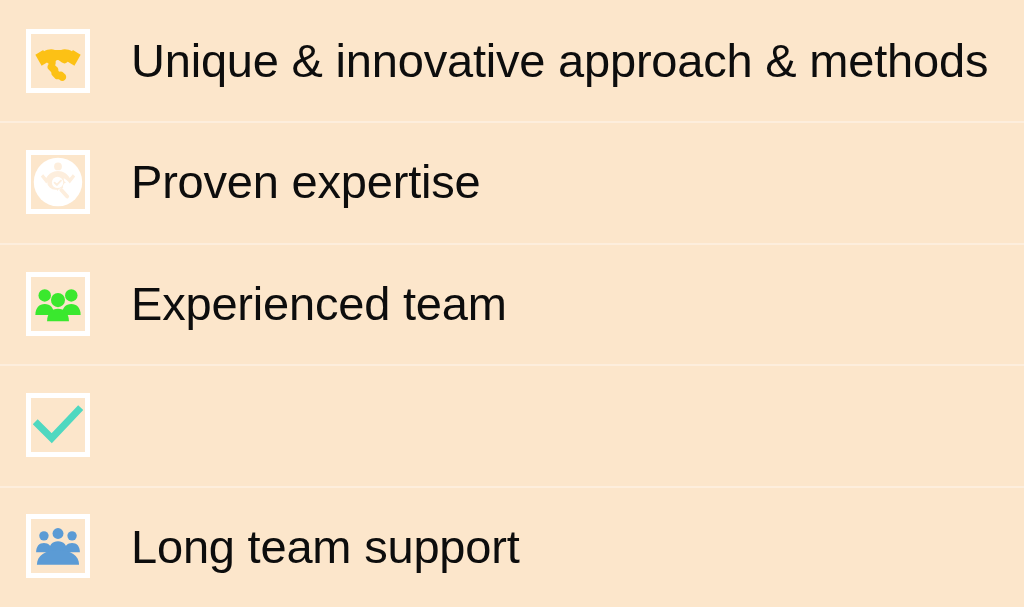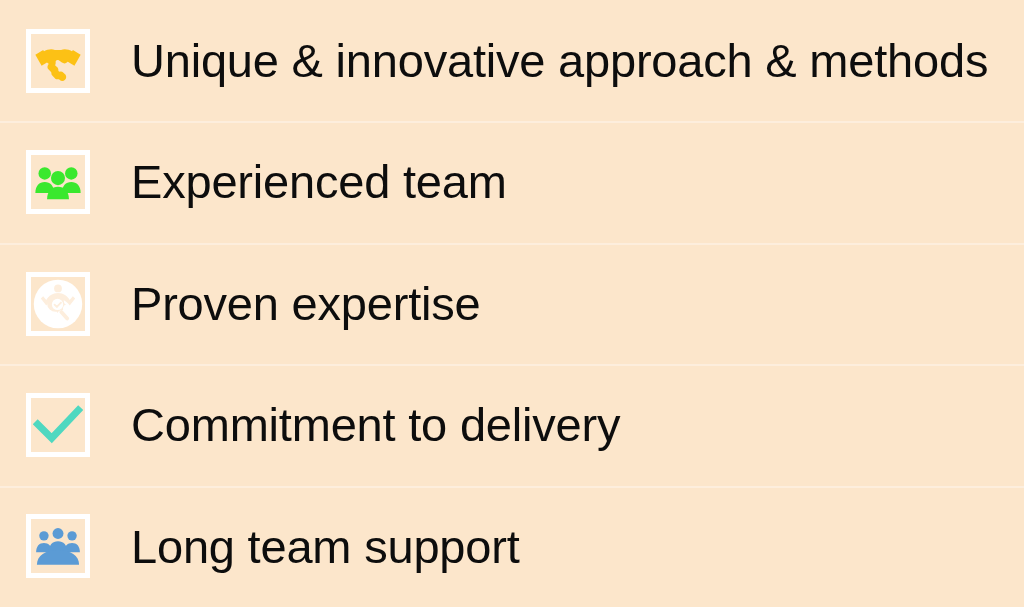--- a/index.html
+++ b/index.html
@@ -96,36 +96,20 @@
                    C39 58 36 58 34 56 L32 54 C30 52 30 49 32 47 Z"></path>
         </g>
       </svg>
     </div>
     <div class="row-label">Unique &amp; innovative approach &amp; methods</div>
   </div>
 
   <div class="band">
     <div class="icon-box">
       <svg viewBox="0 0 64 64" aria-hidden="true">
-        <g fill="#3ae82e">
-          <circle cx="15" cy="21" r="8"></circle>
-          <path d="M3 46 C3 37 8 32 15 32 C22 32 27 37 27 46 Z"></path>
-          <circle cx="49" cy="21" r="8"></circle>
-          <path d="M37 46 C37 37 42 32 49 32 C56 32 61 37 61 46 Z"></path>
-          <circle cx="32" cy="27" r="9"></circle>
-          <path d="M18 54 C18 44 24 38 32 38 C40 38 46 44 46 54 Z"></path>
-        </g>
-      </svg>
-    </div>
-    <div class="row-label">Experienced team</div>
-  </div>
-
-  <div class="band">
-    <div class="icon-box">
-      <svg viewBox="0 0 64 64" aria-hidden="true">
         <circle cx="32" cy="32" r="31" fill="#ffffff"></circle>
         <g fill="#fdeedd">
           <circle cx="32" cy="12" r="5"></circle>
           <path d="M32 18 C25 18 20 22 17 27 L13 22 L10 25 L17 34 C19 31 22 28 26 27
                    L26 34 L38 34 L38 27 C42 28 45 31 47 34 L54 25 L51 22 L47 27
                    C44 22 39 18 32 18 Z"></path>
           <path d="M29 31 m-11 0 a11 11 0 1 0 22 0 a11 11 0 1 0 -22 0 Z"></path>
         </g>
         <g fill="#fdeedd">
           <path d="M29 26 l2.4 -4.2 l2.4 4.2 l4.8 -0.6 l-0.6 4.8 l4.2 2.4 l-4.2 2.4
@@ -136,24 +120,39 @@
         <circle cx="31.4" cy="32.6" r="7.2" fill="#ffffff"></circle>
         <path d="M27.6 32.8 l2.9 3 l5.3 -5.6" fill="none" stroke="#fdeedd" stroke-width="2.4" stroke-linecap="round" stroke-linejoin="round"></path>
       </svg>
     </div>
     <div class="row-label">Proven expertise</div>
   </div>
 
   <div class="band">
     <div class="icon-box">
       <svg viewBox="0 0 64 64" aria-hidden="true">
+        <g fill="#3ae82e">
+          <circle cx="15" cy="21" r="8"></circle>
+          <path d="M3 46 C3 37 8 32 15 32 C22 32 27 37 27 46 Z"></path>
+          <circle cx="49" cy="21" r="8"></circle>
+          <path d="M37 46 C37 37 42 32 49 32 C56 32 61 37 61 46 Z"></path>
+          <circle cx="32" cy="27" r="9"></circle>
+          <path d="M18 54 C18 44 24 38 32 38 C40 38 46 44 46 54 Z"></path>
+        </g>
+      </svg>
+    </div>
+    <div class="row-label">Experienced team</div>
+  </div>
+
+  <div class="band">
+    <div class="icon-box">
+      <svg viewBox="0 0 64 64" aria-hidden="true">
         <path d="M6 31 L24 49 L58 13" fill="none" stroke="#4fd8c0" stroke-width="9" stroke-linecap="square" stroke-linejoin="miter"></path>
       </svg>
     </div>
-    <div class="row-label">Commitment to delivery</div>
   </div>
 
   <div class="band">
     <div class="icon-box">
       <svg viewBox="0 0 64 64" aria-hidden="true">
         <g fill="#5b9bd5">
           <circle cx="14" cy="19" r="6"></circle>
           <path d="M4 40 C4 32 8 28 14 28 C20 28 24 32 24 40 Z"></path>
           <circle cx="50" cy="19" r="6"></circle>
           <path d="M40 40 C40 32 44 28 50 28 C56 28 60 32 60 40 Z"></path>

